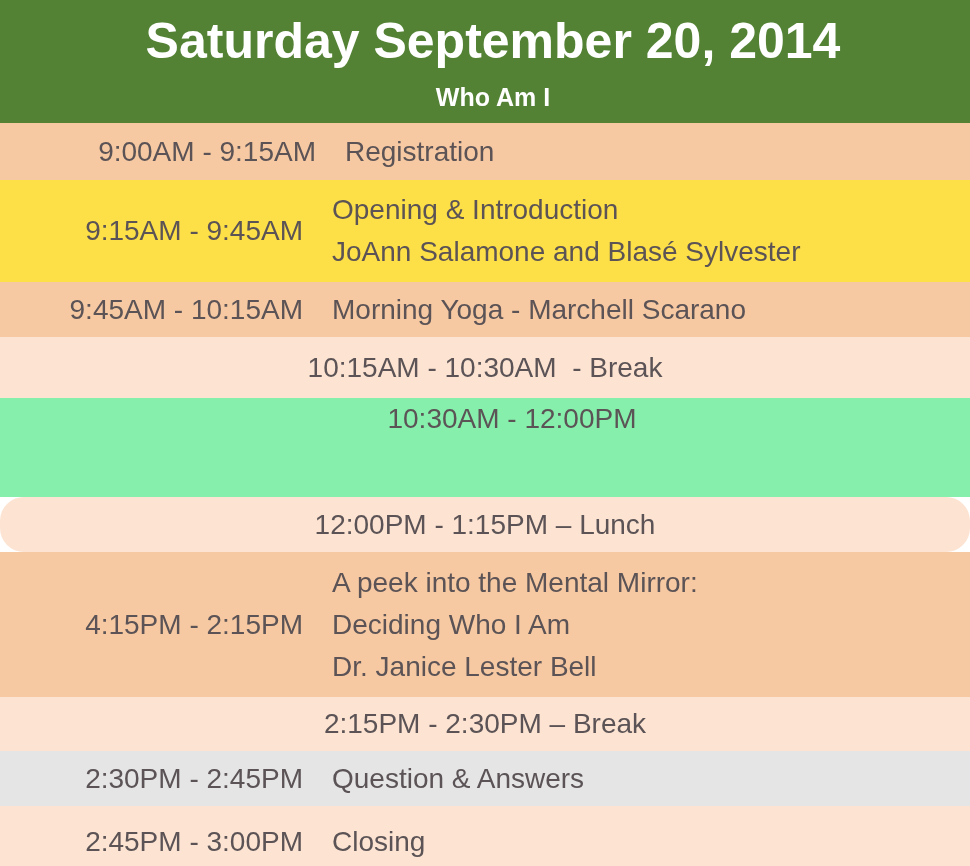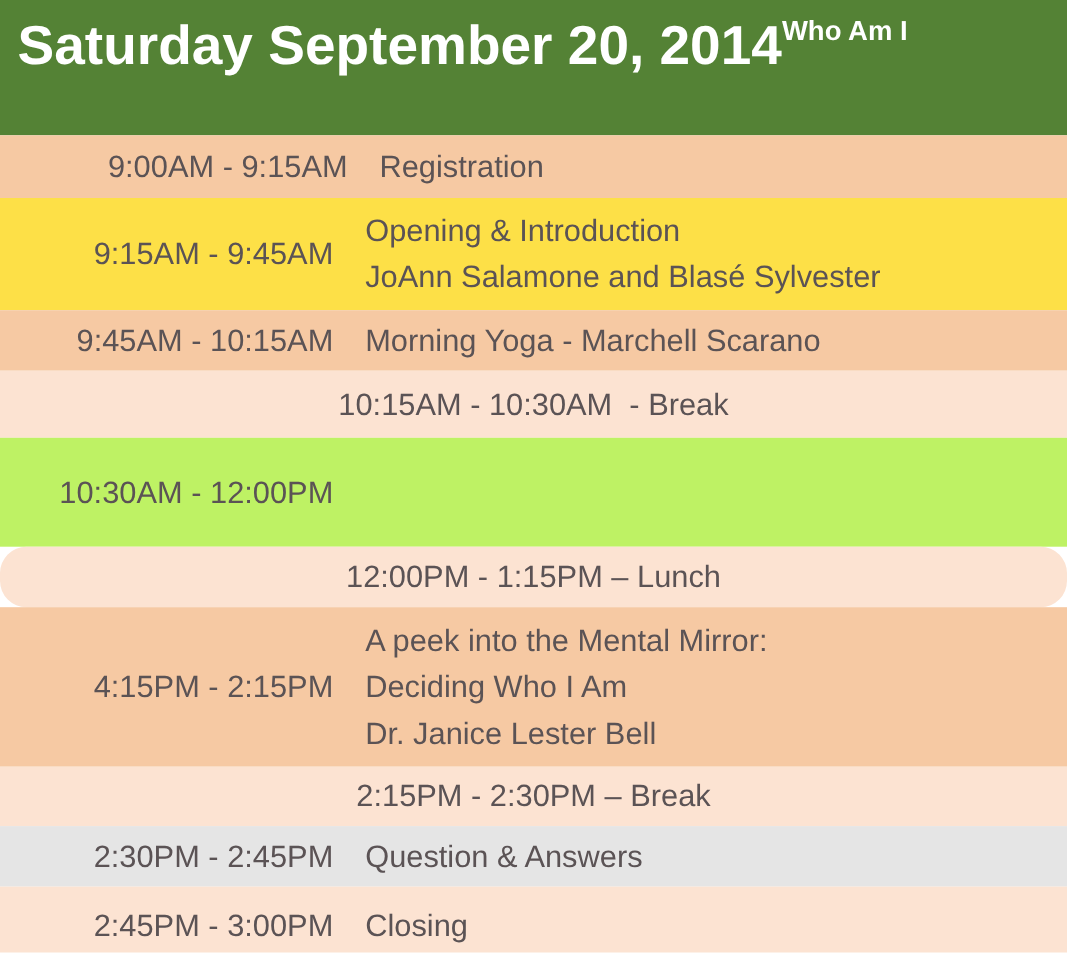--- a/index.html
+++ b/index.html
@@ -4,21 +4,21 @@
 <style>
   html,body{margin:0;padding:0;background:#ffffff;}
   .page{
     width:970px;height:866px;overflow:hidden;
     font-family:"Liberation Sans", sans-serif;
     display:flex;flex-direction:column;
   }
   
   .header{
     height:123px;flex:none;color:#ffffff;text-align:center;
-    display:flex;justify-content:flex-start;padding-left:16px;
+    display:flex;flex-direction:column;justify-content:flex-start;padding-left:16px;
   }
   .header .title{
     font-size:50px;font-weight:bold;line-height:56px;margin-top:13px;
     letter-spacing:0px;
   }
   .header .subtitle{
     font-size:25px;font-weight:bold;line-height:28px;margin-top:14px;
   }
   
   .row{
@@ -65,21 +65,21 @@
     <div class="time">9:45AM - 10:15AM</div>
     <div class="desc">
       <span class="line">Morning Yoga - Marchell Scarano</span>
     </div>
   </div>
 
   <div class="row h-r3 full" style="background: rgb(252, 227, 210);">
     <div class="fulltext">10:15AM - 10:30AM  - Break</div>
   </div>
 
-  <div class="row h-r4" style="background: #bef264;">
+  <div class="row h-r4" style="background: #86efac; flex-direction: column;">
     <div class="time">10:30AM - 12:00PM</div>
   </div>
 
   <div class="row h-r5 full" style="background: rgb(252, 227, 210);">
     <div class="fulltext">12:00PM - 1:15PM – Lunch</div>
   </div>
 
   <div class="row h-r6" style="background: rgb(246, 201, 163);">
     <div class="time">4:15PM - 2:15PM</div>
     <div class="desc">

